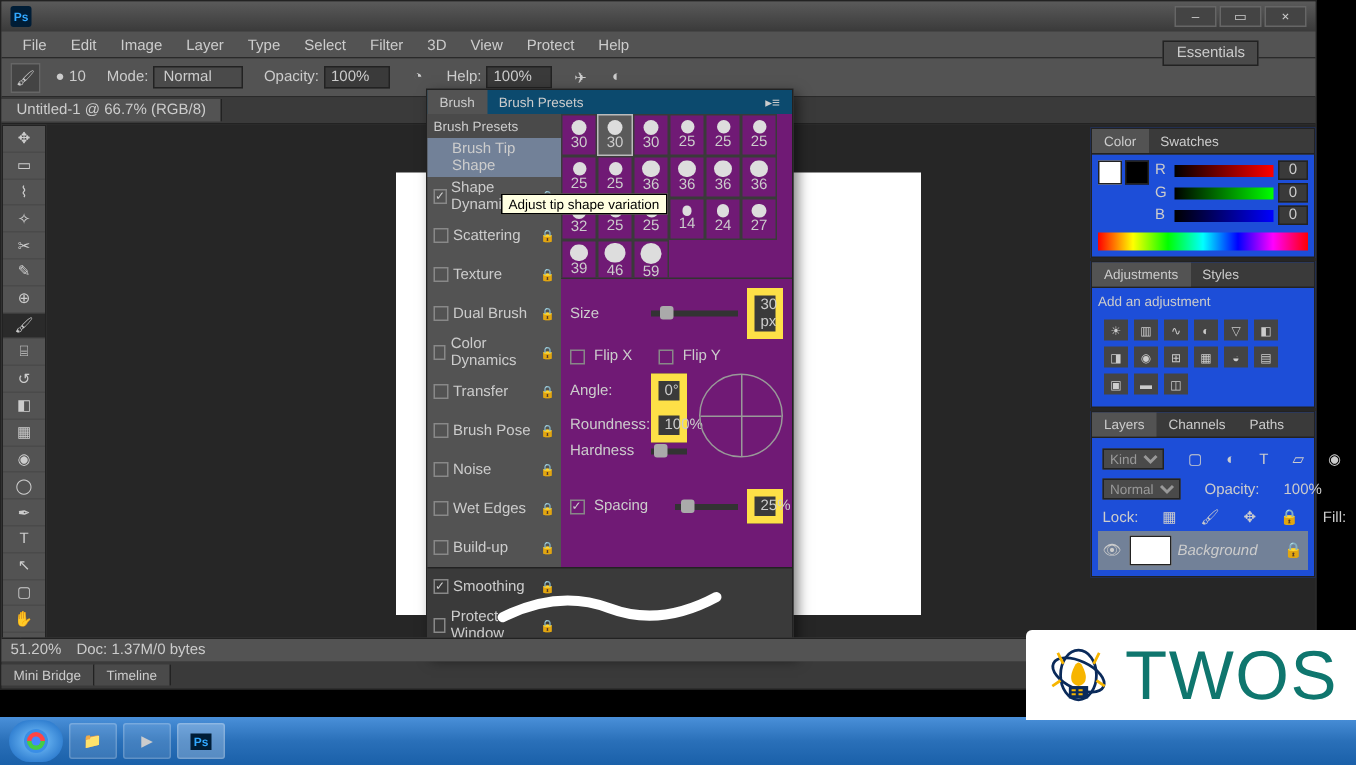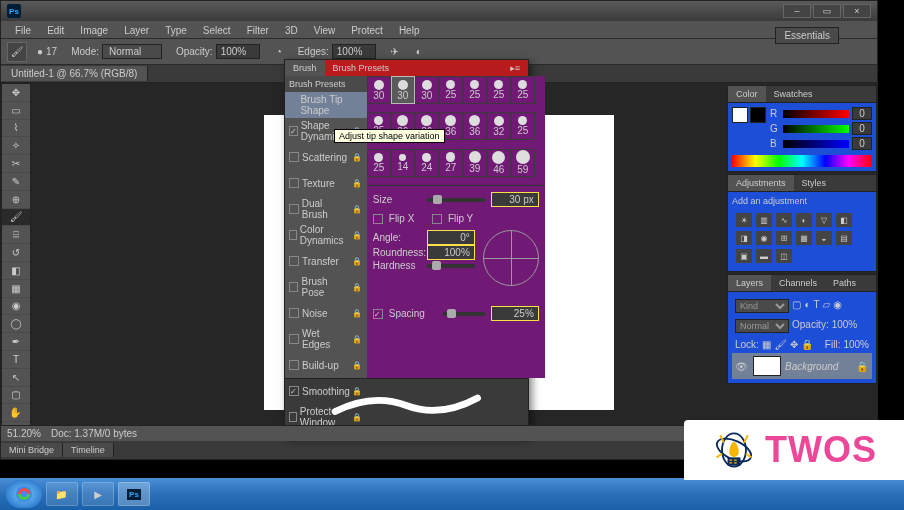--- a/index.html
+++ b/index.html
@@ -42,61 +42,61 @@
 .swatches .sw{width:16px;height:16px;border:1px solid #222}
 .swatches .sw.fg{background:#fff}
 .swatches .sw.bg{background:#000}
 .adj-icons,.lyr-icons{display:flex;flex-wrap:wrap;gap:4px;padding:4px}
 .adj-icons span,.lyr-icons span{width:16px;height:14px;background:#444;display:flex;align-items:center;justify-content:center;font-size:8px}
 .layers-panel .row{display:flex;align-items:center;padding:3px;gap:4px}
 .layers-panel .thumb{width:28px;height:20px;background:#fff;border:1px solid #222}
 .layers-panel .eye{width:14px}
 .layers-panel .lock{margin-left:auto}
 .layers-panel select{background:#4a4a4a;border:1px solid #222;color:#999;width:54px;font-size:9px}
-.layers-panel .lyr-head{display:flex;gap:3px;padding:3px;font-size:9px;}
+.layers-panel .lyr-head{display:flex;gap:16px;padding:3px;font-size:9px;align-items:center}
 .brush-panel{position:absolute;left:283px;top:58px;width:245px;height:378px;background:#535353;border:1px solid #222;box-shadow:3px 3px 8px rgba(0,0,0,.5)}
-.brush-panel .bp-tabs{display:flex;background:#b91c1c}
+.brush-panel .bp-tabs{display:flex;background:#0c4a6e}
 .brush-panel .bp-tabs span{padding:3px 8px;font-size:9px}
 .brush-panel .bp-tabs .active{background:#535353}
 .brush-panel .bp-close{margin-left:auto;padding:2px 4px}
 .brush-panel .bp-body{display:flex;height:calc(100% - 74px)}
 .brush-panel .bp-left{width:96px;background:#535353}
 .brush-panel .bp-left .row{display:flex;align-items:center;padding:2px 4px;height:26px;gap:3px;font-size:9px}
 .brush-panel .bp-left .row .ck{width:10px}
 .brush-panel .bp-left .row.active{background:#728198}
 .brush-panel .bp-left .row .lk{margin-left:auto;font-size:8px}
 .bp-left .hdr{background:#4a4a4a;padding:3px 4px;font-size:9px}
 .brush-panel .bp-right{flex:1;background:#701a75;display:flex;flex-direction:column}
 .brush-grid{display:flex;flex-wrap:wrap;gap:0;border-bottom:1px solid #333;position:relative;height:110px;overflow:hidden}
 .brush-cell{width:24px;height:28px;display:flex;flex-direction:column;align-items:center;justify-content:center;border:1px solid #3a3a3a;font-size:8px}
 .brush-cell .dot{width:12px;height:12px;border-radius:50%;background:#ddd}
 .brush-cell.sel{border:1px solid #bbb;background:#5a5a5a}
 .bp-controls{padding:6px;display:flex;flex-direction:column;gap:6px;font-size:9px}
 .bp-controls .line{display:flex;align-items:center;gap:6px}
 .bp-controls .line .lbl{width:48px}
-.bp-controls .line .val{background:#3a3a3a;border:1px solid #fde047;padding:1px 4px;width:48px;text-align:right}
+.bp-controls .line .val{background:#3a3a3a;border:5px solid #fde047;padding:1px 4px;width:24px;text-align:right}
 .bp-controls .slider{flex:1;height:4px;background:#333;position:relative}
 .bp-controls .slider::after{content:'';position:absolute;width:9px;height:9px;background:#aaa;border-radius:2px;top:-3px;left:10%}
 .angle-ctl{display:flex;gap:8px}
 .angle-circle{width:56px;height:56px;border:1px solid #999;border-radius:50%;position:relative}
 .angle-circle::before,.angle-circle::after{content:'';position:absolute;background:#999}
 .angle-circle::before{width:100%;height:1px;top:50%}
 .angle-circle::after{width:1px;height:100%;left:50%}
 .preview-stroke{height:50px;background:#3a3a3a;border-top:1px solid #222;display:flex;align-items:center;justify-content:center}
 .preview-stroke svg{width:90%;height:30px}
 .tooltip{position:absolute;background:#ffffe1;color:#000;border:1px solid #000;padding:1px 4px;font-size:9px;left:333px;top:128px}
 .statusbar{position:absolute;bottom:18px;left:0;width:100%;height:16px;background:#535353;display:flex;align-items:center;padding:0 6px;gap:10px;border-top:1px solid #222}
 .bottom-tabs{position:absolute;bottom:2px;left:0;display:flex;background:#3a3a3a}
 .bottom-tabs span{padding:2px 8px;font-size:9px;background:#4a4a4a;border-right:1px solid #222}
 .essentials{position:absolute;right:38px;top:26px;background:#4a4a4a;border:1px solid #222;padding:2px 8px}
 .taskbar{position:absolute;bottom:0;left:0;width:904px;height:32px;background:linear-gradient(#4a90d9,#2a70b9,#1a60a9);display:flex;align-items:center;padding:0 6px;gap:4px}
 .taskbar .start{width:36px;height:28px;border-radius:14px;background:radial-gradient(#7ec8ff,#1565c0);display:flex;align-items:center;justify-content:center}
 .taskbar .tb-icon{width:32px;height:24px;background:rgba(255,255,255,.12);border:1px solid rgba(255,255,255,.2);border-radius:2px;display:flex;align-items:center;justify-content:center}
 .twos-logo{position:absolute;right:0;bottom:30px;width:220px;height:60px;background:#fff;display:flex;align-items:center;justify-content:center;gap:8px;border-top-left-radius:4px}
-.twos-logo .txt{color:#ec4899;font-size:36px;font-weight:700;letter-spacing:1px}
+.twos-logo .txt{color:#0f766e;font-size:46px;font-weight:400;letter-spacing:1px}
 .twos-logo svg{width:46px;height:42px}
 .cbox{display:inline-block;width:10px;height:10px;border:1px solid #888}
 .cbox.on::after{content:'✓';font-size:8px;position:relative;top:-2px}
 </style>
 </head>
 <body>
 
 <div class="app-window">
   <div class="titlebar">
     <div class="ps-logo">Ps</div>
@@ -118,33 +118,33 @@
     <span>3D</span>
     <span>View</span>
     <span>Protect</span>
     <span>Help</span>
   </div>
 
   <div class="optionsbar">
     <div class="toolicon">🖌</div>
     <div class="field">
         <span>●</span>
-        <span>17</span>
+        <span>10</span>
       </div>
     <div class="field">
         <span>Mode:</span>
         <div class="sel">Normal</div>
       </div>
     <div class="field">
         <span>Opacity:</span>
         <div class="input">100%</div>
       </div>
     <div class="iconbtn">◔</div>
     <div class="field">
-        <span>Edges:</span>
+        <span>Help:</span>
         <div class="input">100%</div>
       </div>
     <div class="iconbtn">✈</div>
     <div class="iconbtn">◐</div>
   </div>
 
   <div class="essentials">Essentials</div>
 
   <div class="doc-tab">
     <div class="tab">Untitled-1 @ 66.7% (RGB/8)</div>

